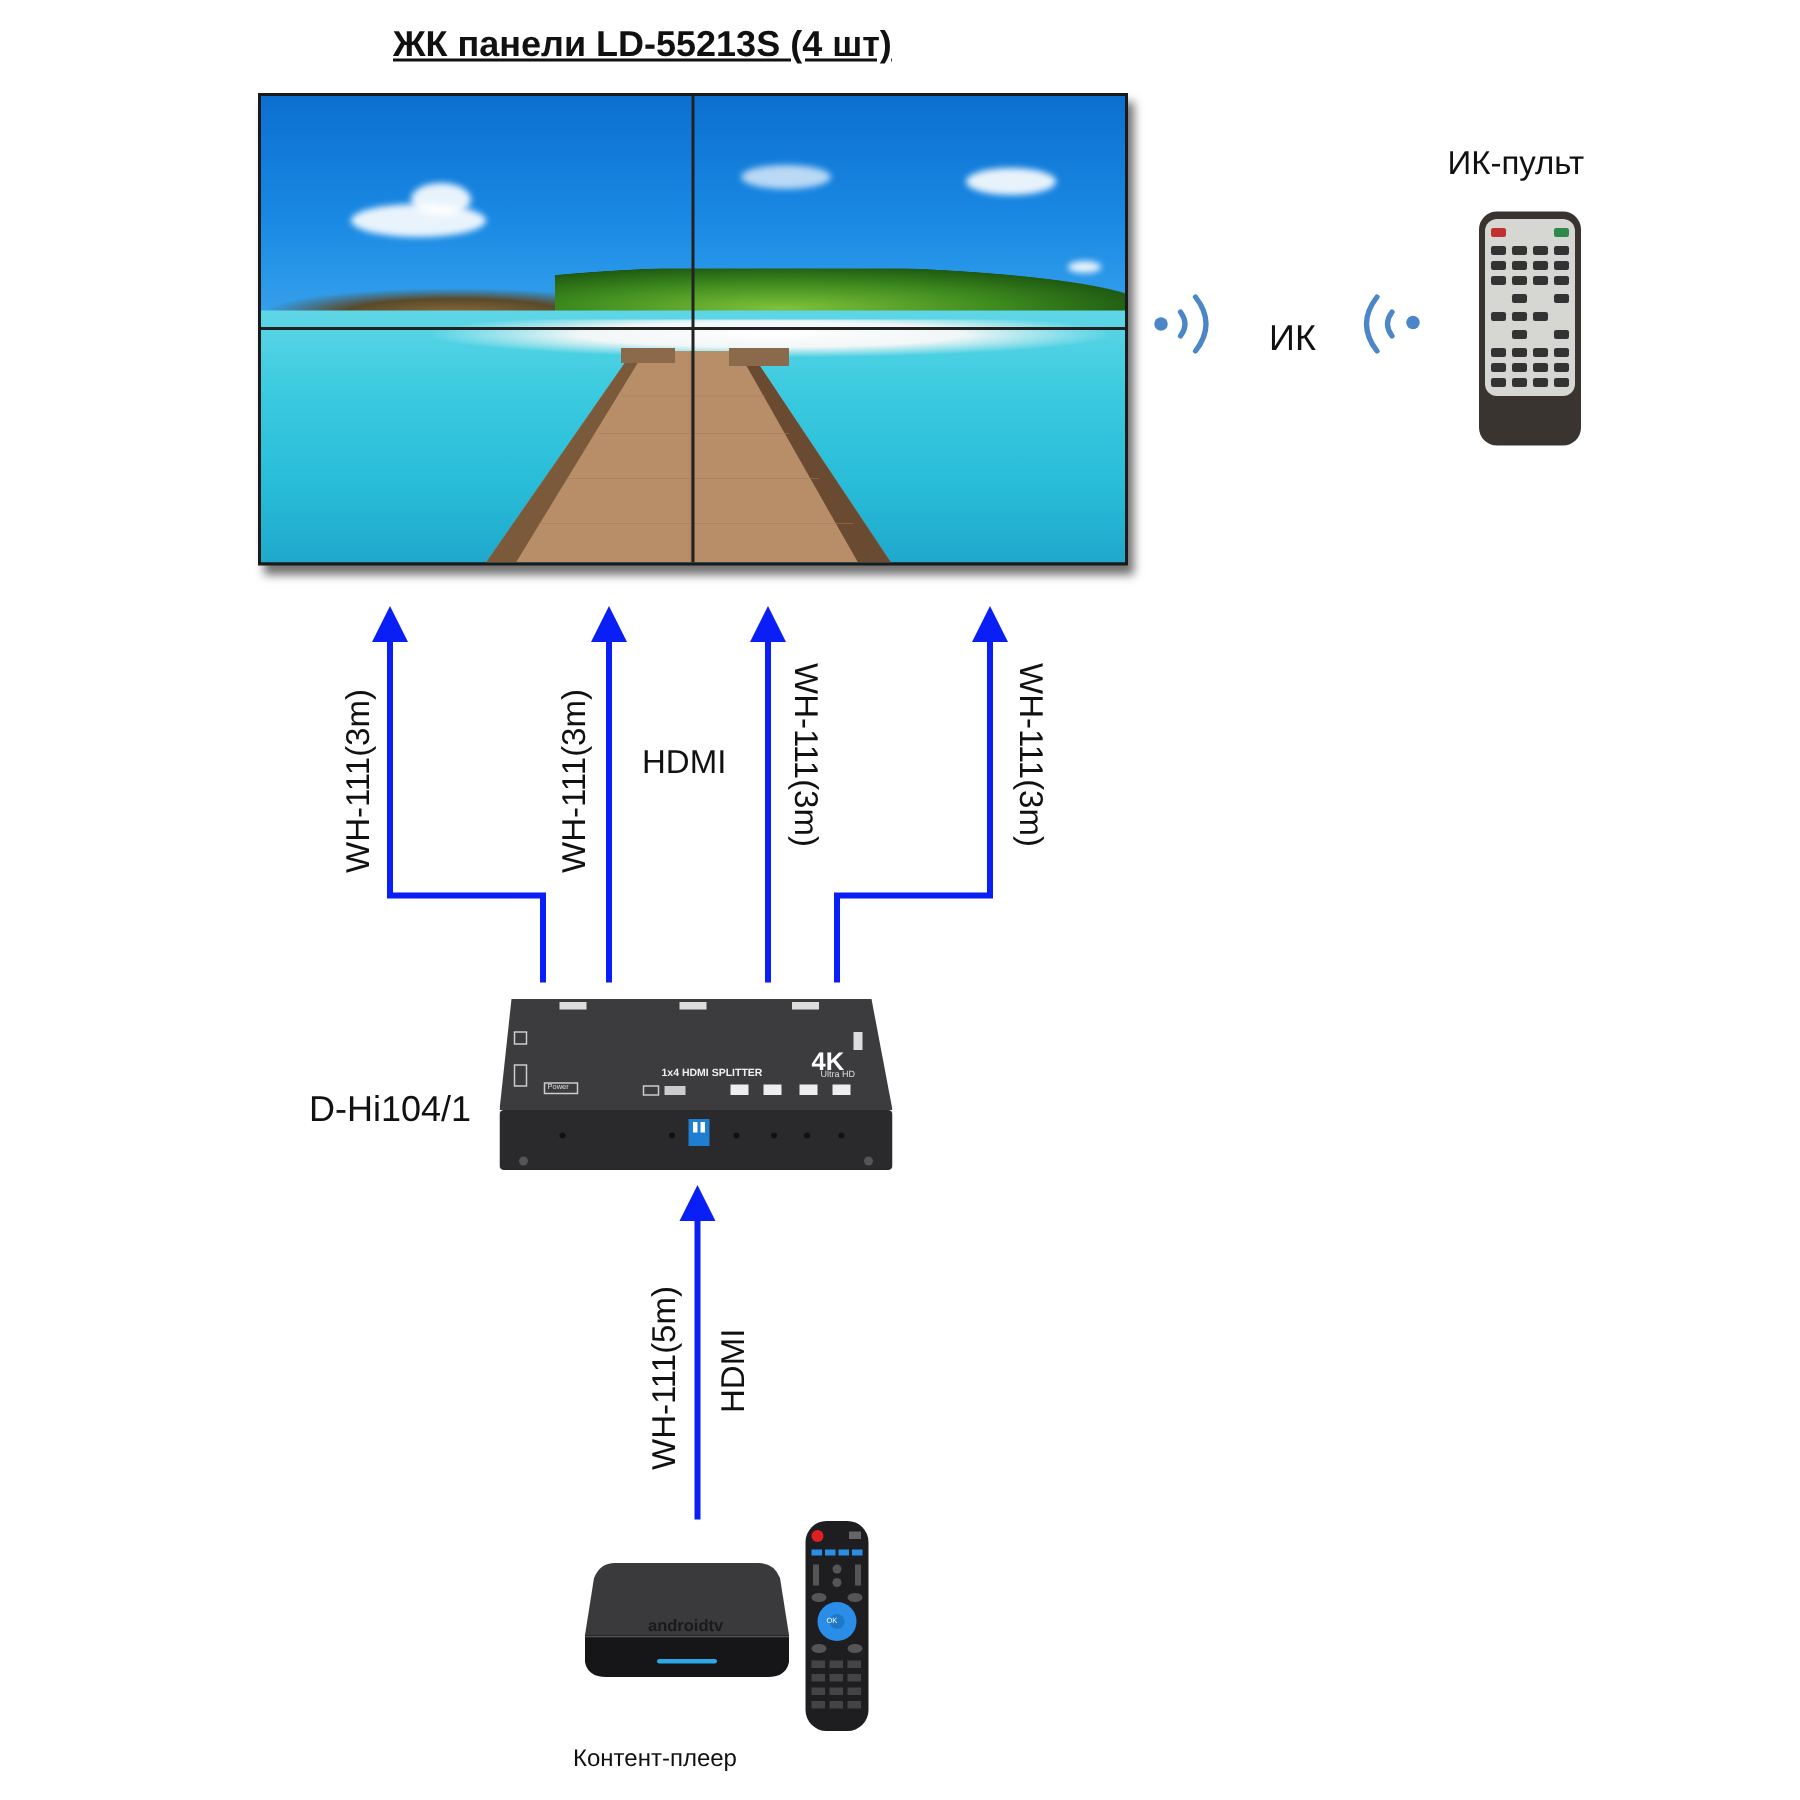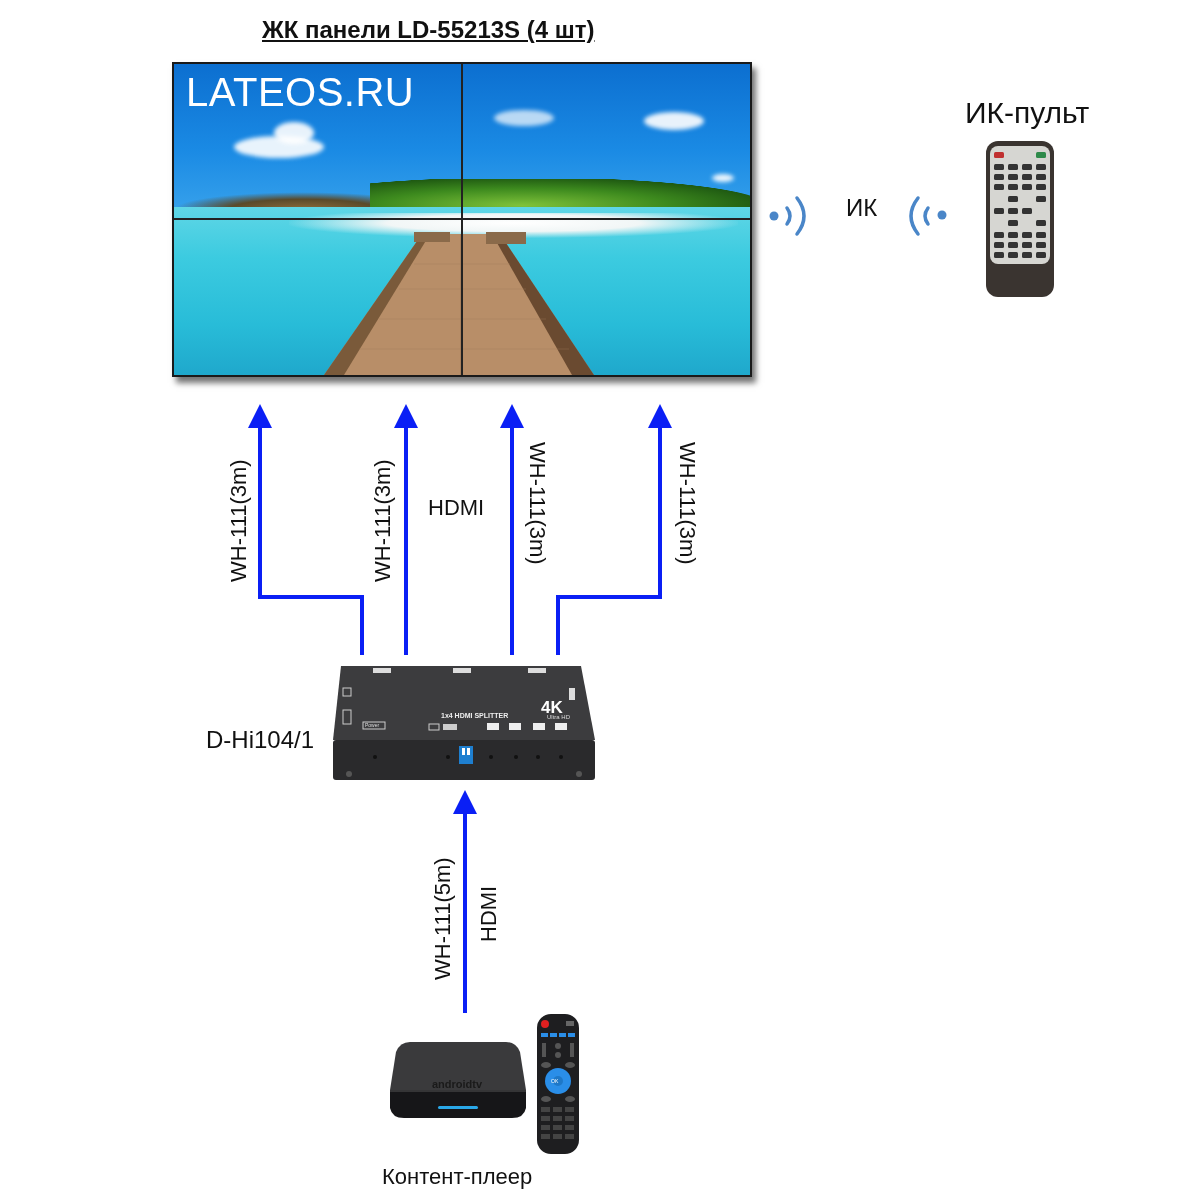--- a/index.html
+++ b/index.html
@@ -14,34 +14,34 @@
   .sea{position:absolute;left:0;top:46%;width:100%;height:54%;background:linear-gradient(180deg,#5fd6e6 0%,#3ccbe0 30%,#28bcd8 70%,#1fa8cc 100%);}
   .island{position:absolute;left:34%;top:37%;width:66%;height:14%;background:radial-gradient(ellipse at 40% 60%,#7fc23a 0%,#3d8a1e 45%,#1f5a12 75%,rgba(0,0,0,0) 76%);}
   .island2{position:absolute;left:0;top:41%;width:45%;height:8%;background:radial-gradient(ellipse at 50% 70%,#8a6a3a 0%,#5a4a2a 40%,rgba(0,0,0,0) 70%);}
   .sand{position:absolute;left:20%;top:48%;width:78%;height:8%;background:radial-gradient(ellipse at 50% 40%,#ffffff 0%,#f1f6f6 40%,rgba(255,255,255,0) 72%);}
   .cloud{position:absolute;background:#ffffff;border-radius:50%;opacity:0.9;filter:blur(2px);}
   .pier{position:absolute;left:0;top:0;width:100%;height:100%;}
   .bezel-v{position:absolute;left:287px;top:0;width:2px;height:100%;background:#222;}
   .bezel-h{position:absolute;left:0;top:154px;width:100%;height:2px;background:#222;}
   .watermark{position:absolute;left:12px;top:6px;color:#fff;font-size:40px;letter-spacing:0.5px;}
   
-  .ir-label{left:846px;top:194px;font-size:24px;}
-  .remote-label{left:965px;top:96px;font-size:30px;}
+  .ir-label{left:846px;top:212px;font-size:24px;}
+  .remote-label{left:965px;top:96px;font-size:22px;}
   .irwave{left:765px;top:190px;width:55px;height:50px;}
   .irwave2{left:900px;top:190px;width:55px;height:50px;}
   .ir-remote{left:985px;top:140px;width:70px;height:158px;}
   
   svg.lines{position:absolute;left:0;top:0;width:1200px;height:1200px;}
   .vlabel{position:absolute;font-size:22px;white-space:nowrap;transform-origin:0 0;}
   .hdmi-mid{left:428px;top:495px;font-size:22px;}
   
   .splitter-label{left:206px;top:704px;font-size:24px;margin-top:22px;}
   .splitter{left:333px;top:662px;width:262px;height:118px;}
   
-  .player-label{left:382px;top:1164px;font-size:22px;}
+  .player-label{left:382px;top:1164px;font-size:16px;}
   .tvbox{left:388px;top:1038px;width:140px;height:82px;}
   .tv-remote{left:536px;top:1013px;width:44px;height:142px;}
 </style>
 </head>
 <body>
 
 <div class="abs title" style="left:0;width:1200px;text-align:left;">
     <span style="position:absolute;left:262px;white-space:nowrap;">ЖК панели LD-55213S (4 шт)</span>
   </div>
 
@@ -66,21 +66,20 @@
         <line x1="240" y1="200" x2="336" y2="200"></line>
         <line x1="225" y1="225" x2="352" y2="225"></line>
         <line x1="205" y1="255" x2="372" y2="255"></line>
         <line x1="185" y1="285" x2="395" y2="285"></line>
       </g>
       <rect x="240" y="168" width="36" height="10" fill="#8a6a4a"></rect>
       <rect x="312" y="168" width="40" height="12" fill="#8a6a4a"></rect>
     </svg>
     <div class="bezel-v"></div>
     <div class="bezel-h"></div>
-    <div class="watermark">LATEOS.RU</div>
   </div>
 </div>
 
 <svg class="abs irwave" viewBox="0 0 55 50">
   <circle cx="9" cy="26" r="4.5" fill="#4a86c8"></circle>
   <path d="M22 18 Q28 26 22 34" stroke="#4a86c8" stroke-width="3.5" fill="none" stroke-linecap="round"></path>
   <path d="M32 8 Q46 26 32 44" stroke="#4a86c8" stroke-width="3.5" fill="none" stroke-linecap="round"></path>
 </svg>
 <div class="abs ir-label">ИК</div>
 <svg class="abs irwave2" viewBox="0 0 55 50">

